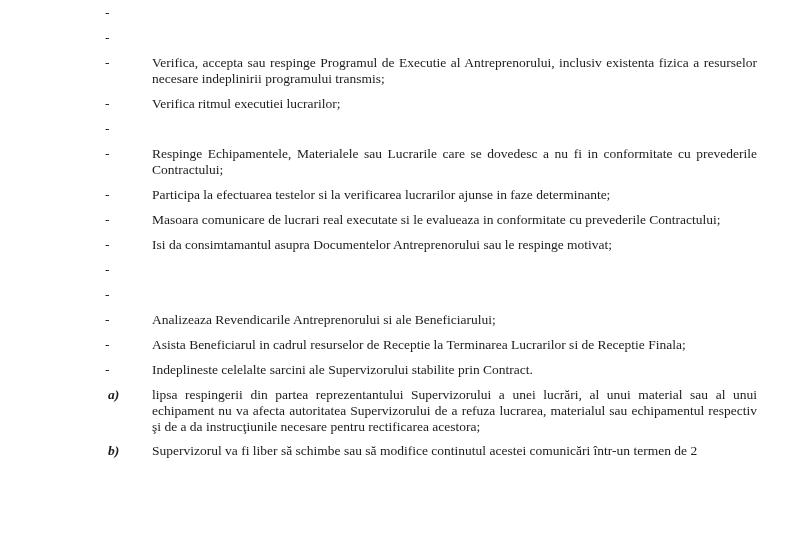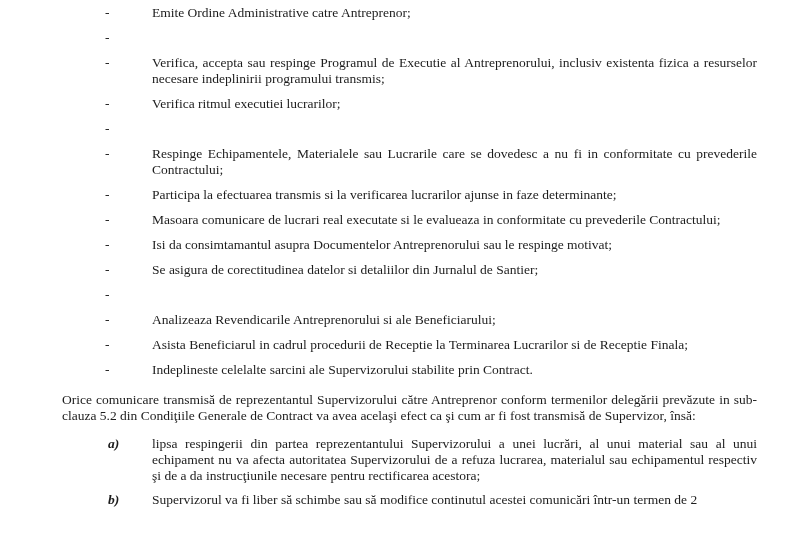--- a/index.html
+++ b/index.html
@@ -50,21 +50,20 @@
     margin-bottom: 8px;
   }
 </style>
 </head>
 <body>
 
 <div id="page">
 
   <div class="row">
     <span class="marker">-</span>
-    <span class="text">Emite Ordine Administrative catre Antreprenor;</span>
   </div>
   <div class="row">
     <span class="marker">-</span>
   </div>
   <div class="row">
     <span class="marker">-</span>
     <span class="text">Verifica, accepta sau respinge Programul de Executie al Antreprenorului, inclusiv existenta fizica a resurselor necesare indeplinirii programului transmis;</span>
   </div>
   <div class="row">
     <span class="marker">-</span>
@@ -72,51 +71,49 @@
   </div>
   <div class="row">
     <span class="marker">-</span>
   </div>
   <div class="row">
     <span class="marker">-</span>
     <span class="text">Respinge Echipamentele, Materialele sau Lucrarile care se dovedesc a nu fi in conformitate cu prevederile Contractului;</span>
   </div>
   <div class="row">
     <span class="marker">-</span>
-    <span class="text">Participa la efectuarea transmis si la verificarea lucrarilor ajunse in faze determinante;</span>
+    <span class="text">Participa la efectuarea testelor si la verificarea lucrarilor ajunse in faze determinante;</span>
   </div>
   <div class="row">
     <span class="marker">-</span>
     <span class="text">Masoara comunicare de lucrari real executate si le evalueaza in conformitate cu prevederile Contractului;</span>
   </div>
   <div class="row">
     <span class="marker">-</span>
     <span class="text">Isi da consimtamantul asupra Documentelor Antreprenorului sau le respinge motivat;</span>
   </div>
   <div class="row">
     <span class="marker">-</span>
-    <span class="text">Se asigura de corectitudinea datelor si detaliilor din Jurnalul de Santier;</span>
   </div>
   <div class="row">
     <span class="marker">-</span>
   </div>
   <div class="row">
     <span class="marker">-</span>
     <span class="text">Analizeaza Revendicarile Antreprenorului si ale Beneficiarului;</span>
   </div>
   <div class="row">
     <span class="marker">-</span>
-    <span class="text">Asista Beneficiarul in cadrul procedurii de Receptie la Terminarea Lucrarilor si de Receptie Finala;</span>
+    <span class="text">Asista Beneficiarul in cadrul resurselor de Receptie la Terminarea Lucrarilor si de Receptie Finala;</span>
   </div>
   <div class="row">
     <span class="marker">-</span>
     <span class="text">Indeplineste celelalte sarcini ale Supervizorului stabilite prin Contract.</span>
   </div>
 
-  <div id="paragraph">Orice comunicare transmisă de reprezentantul Supervizorului către Antreprenor conform termenilor delegării prevăzute in sub-clauza 5.2 din Condiţiile Generale de Contract va avea acelaşi efect ca şi cum ar fi fost transmisă de Supervizor, însă:</div>
 
   <div class="row sub">
     <span class="marker">a)</span>
     <span class="text">lipsa respingerii din partea reprezentantului Supervizorului a unei lucrări, al unui material sau al unui echipament nu va afecta autoritatea Supervizorului de a refuza lucrarea, materialul sau echipamentul respectiv şi de a da instrucţiunile necesare pentru rectificarea acestora;</span>
   </div>
   <div class="row sub">
     <span class="marker">b)</span>
     <span class="text">Supervizorul va fi liber să schimbe sau să modifice continutul acestei comunicări într-un termen de 2</span>
   </div>
 

